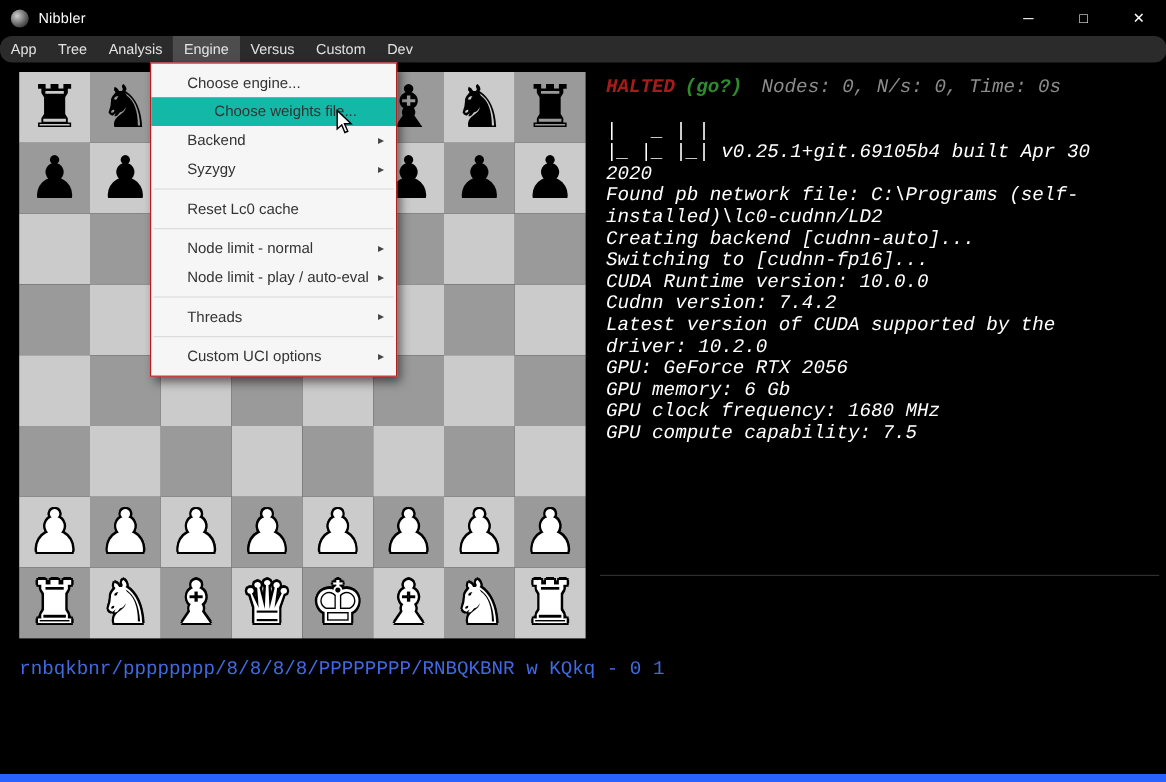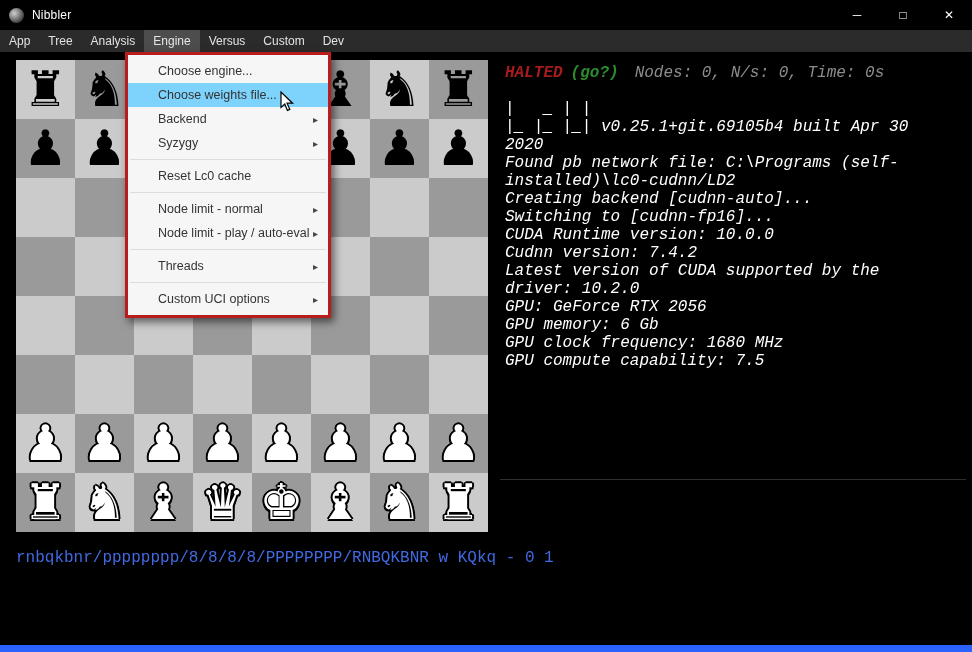--- a/index.html
+++ b/index.html
@@ -11,21 +11,21 @@
               display:flex; align-items:center; color:#fff; }
   .app-icon { width:15px; height:15px; border-radius:50%; margin-left:9px;
               background:radial-gradient(circle at 35% 35%, #cfcfcf, #3a3a3a 75%); }
   .title { font-size:12px; margin-left:8px; letter-spacing:.2px;text-align:right; }
   .win-controls { margin-left:auto; display:flex; height:100%; }
   .win-btn { width:46px; height:100%; display:flex; align-items:center; justify-content:center;
              font-size:12px; color:#fff; cursor:default; }
 
   
   .menubar { position:absolute; left:0; top:30px; width:972px; height:22px; background:#2b2b2b;
-             display:flex; align-items:stretch; color:#e2e2e2; font-size:12px; }
+             display:flex; align-items:stretch; color:#e2e2e2; font-size:12px;border-radius:10px; }
   .menu-bar-item { padding:0 9px; display:flex; align-items:center; }
   .menu-bar-item.active { background:var(--menubar-active-bg); color:#e5e5e5; }
 
   
   .board { position:absolute; left:16px; top:60px; width:472px; height:472px;
            display:grid; grid-template-columns:repeat(8,59px); grid-template-rows:repeat(8,59px); }
   .square { display:flex; align-items:center; justify-content:center; }
   .square.light { background:var(--square-light); }
   .square.dark  { background:var(--square-dark); }
   .piece { font-family:"DejaVu Sans",sans-serif; font-size:49px; line-height:1; }
@@ -45,24 +45,24 @@
   .status { white-space:pre; margin-bottom:18px; }
   .halted { color:var(--status-halted); font-weight:bold; }
   .gohint { color:var(--status-go-hint); font-weight:bold; margin-left:8px; }
   .stats  { color:var(--status-stats); margin-left:16px; }
   .out-line { white-space:pre; min-height:18px; }
 
   .graph-line { position:absolute; left:500px; top:479px; width:466px; height:1px; background:#2e2e2e; }
 
   
   .dropdown { position:absolute; left:125px; top:52px; width:206px; background:#f6f6f6;
-              border:3px solid #b91c1c; box-shadow:3px 4px 8px rgba(0,0,0,.55);
+              border:1px solid #b91c1c; box-shadow:3px 4px 8px rgba(0,0,0,.55);
               padding:4px 0; font-size:12.5px; color:#333; z-index:10; }
   .menu-item { height:24px; display:flex; align-items:center; padding:0 10px 0 30px; position:relative; }
-  .menu-item.highlighted { background:#7dd3fc; }
+  .menu-item.highlighted { background:#14b8a6;justify-content:center; }
   .mi-arrow { position:absolute; right:10px; font-size:10px; color:#444; }
   .menu-sep { height:1px; background:#dcdcdc; margin:4px 2px; }
 
   .cursor { position:absolute; left:280px; top:91px; z-index:20; }
 
   .bottom-strip { position:absolute; left:0; top:645px; width:972px; height:7px; background:var(--bottom-strip); }
 </style>
 </head>
 <body>
 

